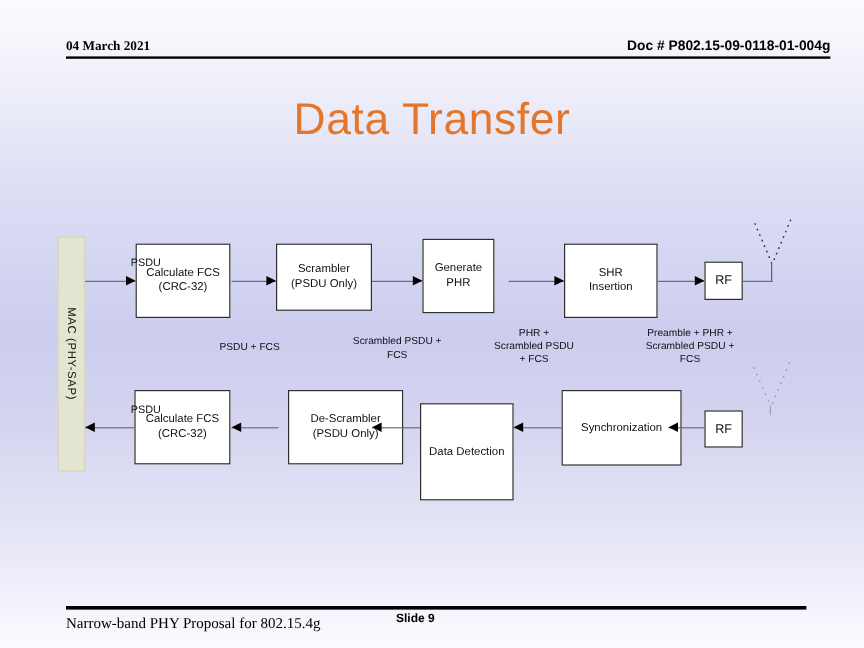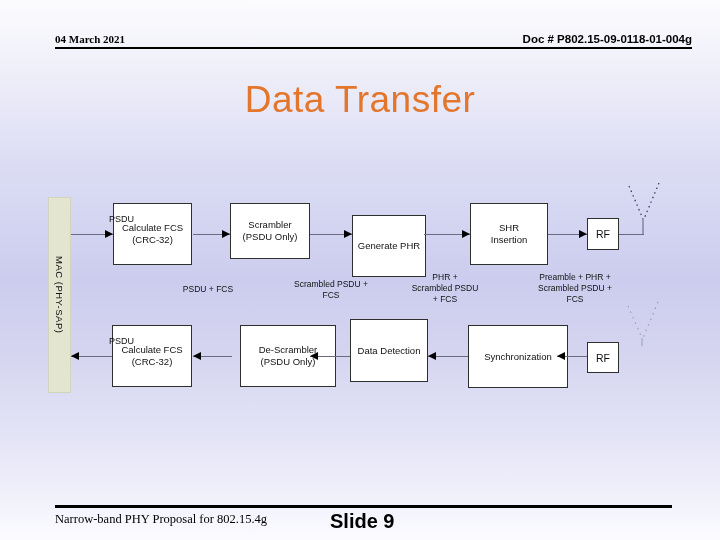--- a/index.html
+++ b/index.html
@@ -28,21 +28,21 @@
   .cline{position:absolute;height:1px;background:#6b6b80;}
   .ah-r{position:absolute;width:0;height:0;border-top:4px solid transparent;border-bottom:4px solid transparent;border-left:8px solid #000;}
   .ah-l{position:absolute;width:0;height:0;border-top:4px solid transparent;border-bottom:4px solid transparent;border-right:8px solid #000;}
   
   .psdu{position:absolute;font-size:9px;color:#111;padding-left:36px;}
   .sig{position:absolute;transform:translateX(-50%);text-align:center;font-size:8.5px;line-height:11px;color:#111;white-space:pre-line;}
   .antenna{position:absolute;}
   
   .ftr-rule{position:absolute;left:55px;top:505px;width:617px;height:3px;background:#000;}
   .ftr-left{position:absolute;left:55px;top:512px;font-family:"Liberation Serif",serif;font-size:12.5px;color:#000;}
-  .ftr-slide{position:absolute;left:330px;top:510px;font-size:20px;font-weight:bold;color:#000;white-space:pre;}
+  .ftr-slide{position:absolute;left:330px;top:510px;font-size:10px;font-weight:bold;color:#000;white-space:pre;}
 </style>
 </head>
 <body>
 
 <div class="slide">
 
   <div class="hdr-date">04 March 2021</div>
   <div class="hdr-doc">Doc # P802.15-09-0118-01-004g</div>
   <div class="hdr-rule"></div>
 
@@ -53,40 +53,40 @@
   </div>
 
   <div class="box" style="left:113px;top:203px;width:79px;height:62px">
     <span>Calculate FCS
 (CRC-32)</span>
   </div>
   <div class="box" style="left:230px;top:203px;width:80px;height:56px">
     <span>Scrambler
 (PSDU Only)</span>
   </div>
-  <div class="box" style="left:352px;top:215px;width:74px;height:62px">
+  <div class="box" style="left:352px;top:199px;width:60px;height:62px">
     <span>Generate PHR</span>
   </div>
   <div class="box" style="left:470px;top:203px;width:78px;height:62px">
     <span>SHR
 Insertion</span>
   </div>
   <div class="box rf" style="left:587px;top:218px;width:32px;height:32px">
     <span>RF</span>
   </div>
 
   <div class="box" style="left:112px;top:325px;width:80px;height:62px">
     <span>Calculate FCS
 (CRC-32)</span>
   </div>
   <div class="box" style="left:240px;top:325px;width:96px;height:62px">
     <span>De-Scrambler
 (PSDU Only)</span>
   </div>
-  <div class="box" style="left:350px;top:319px;width:78px;height:63px">
+  <div class="box" style="left:350px;top:336px;width:78px;height:81px">
     <span>Data Detection</span>
   </div>
   <div class="box" style="left:468px;top:325px;width:100px;height:63px">
     <span>Synchronization</span>
   </div>
   <div class="box rf" style="left:587px;top:342px;width:32px;height:31px">
     <span>RF</span>
   </div>
 
   <div class="cline" style="left:71px;top:234px;width:42px"></div>

